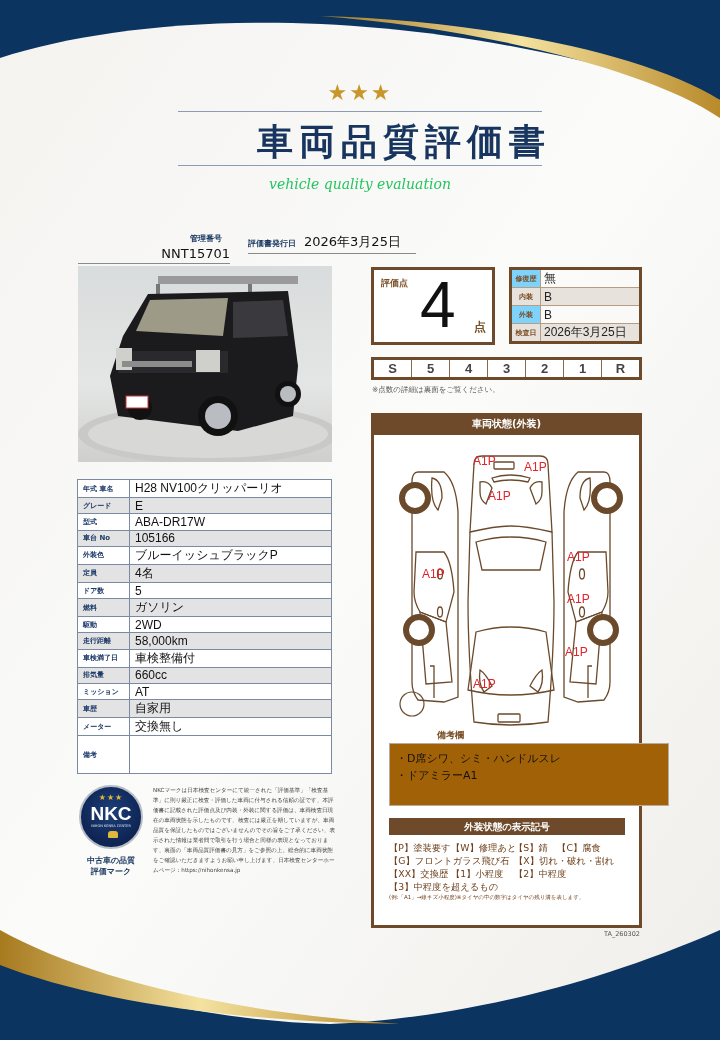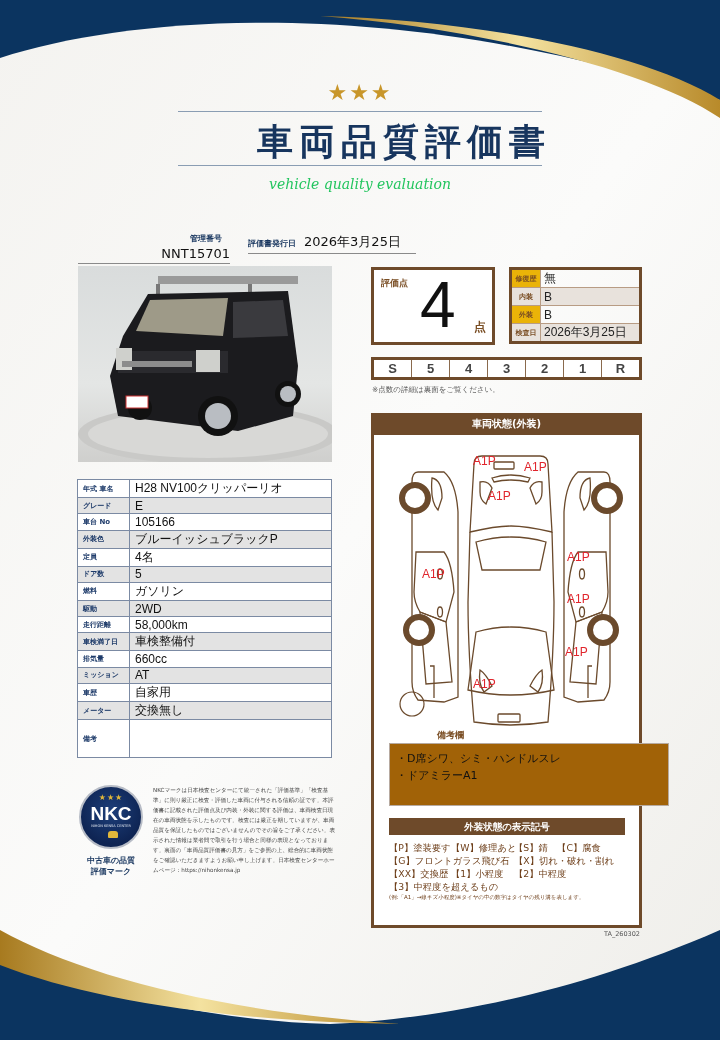--- a/index.html
+++ b/index.html
@@ -53,21 +53,21 @@
   .score {
     position: absolute; left: 371px; top: 267px; width: 124px; height: 78px;
     border: 3px solid #6e4a2a; background: #fff;
   }
   .score .lbl { position: absolute; left: 7px; top: 7px; font-size: 9px; font-weight: bold; color: #7a4e24; }
   .score .num { position: absolute; left: 46px; top: -2px; font-size: 64px; color: #111; font-family: "Liberation Sans", sans-serif; }
   .score .unit { position: absolute; right: 6px; bottom: 6px; font-size: 12px; font-weight: bold; color: #7a4e24; }
 
   .cond { position: absolute; left: 509px; top: 267px; width: 133px; border-collapse: collapse; border: 3px solid #6e4a2a; }
   .cond td { border: 1px solid #b89c84; height: 18px; }
-  .cond td.k { width: 30px; font-size: 7px; color: #7a4e24; font-weight: bold; text-align: center; background: #eab308; }
+  .cond td.k { width: 30px; font-size: 7px; color: #7a4e24; font-weight: bold; text-align: center; background: #7dd3fc; }
   .cond tr:nth-child(even) td.k { background: #e8e2dc; }
   .cond td.v { font-size: 12px; padding-left: 3px; font-family: "Liberation Sans", sans-serif; }
   .cond tr:nth-child(even) td.v { background: #e8e2dc; }
 
   .scale { position: absolute; left: 371px; top: 357px; width: 271px; display: flex; border: 3px solid #6e4a2a; background: #fff; }
   .scale div { flex: 1; text-align: center; font-size: 13px; font-weight: bold; color: #444; border-right: 1px solid #8a6a4d; height: 17px; line-height: 17px; font-family: "Liberation Sans", sans-serif; }
   .scale div:last-child { border-right: none; }
   .note { position: absolute; left: 372px; top: 385px; font-size: 7.5px; color: #555; }
 
   
@@ -171,20 +171,24 @@
   <tbody>
       <tr>
         <td class="k">年式 車名</td>
         <td class="v">H28  NV100クリッパーリオ</td>
       </tr>
   <tr>
         <td class="k">グレード</td>
         <td class="v">E</td>
       </tr>
   <tr>
+        <td class="k">型式</td>
+        <td class="v">ABA-DR17W</td>
+      </tr>
+  <tr>
         <td class="k">車台 No</td>
         <td class="v">105166</td>
       </tr>
   <tr>
         <td class="k">外装色</td>
         <td class="v">ブルーイッシュブラックP</td>
       </tr>
   <tr>
         <td class="k">定員</td>
         <td class="v">4名</td>

